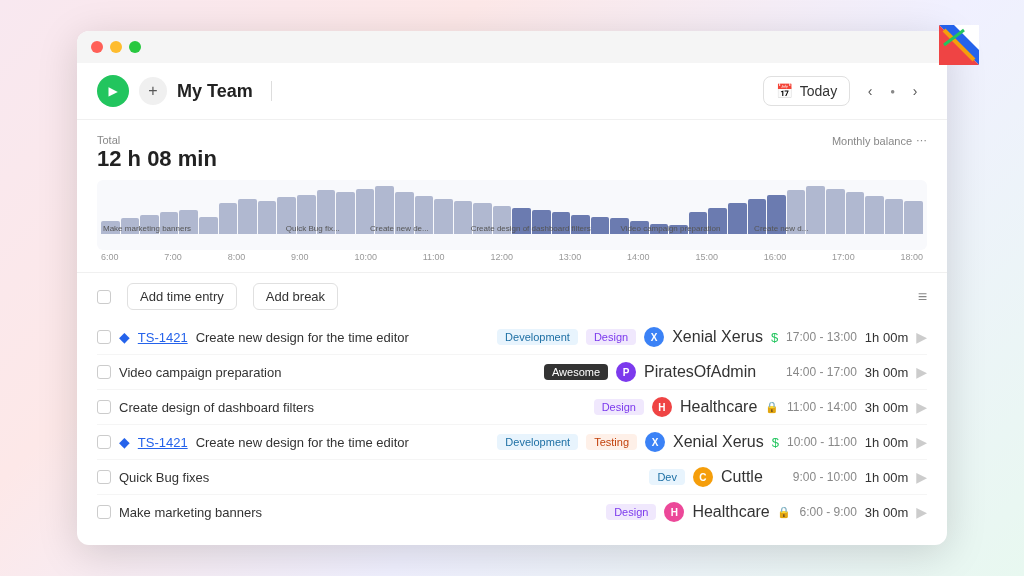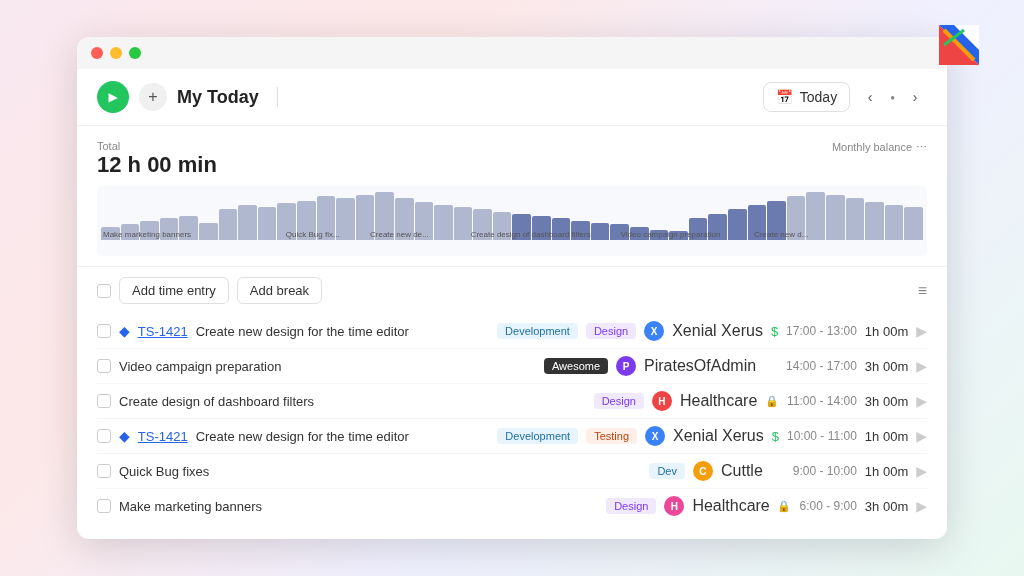--- a/index.html
+++ b/index.html
@@ -107,21 +107,21 @@
       min-width: 4px;
     }
     .chart-bar.active { background: #6b7bb0; }
     .chart-labels {
       display: flex; justify-content: space-between;
       font-size: 9px; color: #999; margin-top: 2px;
       padding: 0 4px;
     }
     .table-section { padding: 10px 20px 16px; }
     .table-actions {
-      display: flex; align-items: center; gap: 8px;
+      display: flex; align-items: center; gap: 16px;
       margin-bottom: 10px;
     }
     .checkbox { width: 14px; height: 14px; border: 1.5px solid #ccc; border-radius: 3px; cursor: pointer; }
     .action-btn {
       padding: 5px 12px; border: 1px solid #e0e0e0; border-radius: 6px;
       background: white; cursor: pointer; font-size: 13px; color: #333;
     }
     .filter-btn { margin-left: auto; cursor: pointer; color: #888; }
     .task-row {
       display: flex; align-items: center; gap: 8px;
@@ -166,38 +166,38 @@
     <div class="dot dot-red"></div>
     <div class="dot dot-yellow"></div>
     <div class="dot dot-green"></div>
   </div>
 
   <div class="app-content">
 
     <div class="toolbar">
       <button class="play-btn">▶</button>
       <button class="add-btn">+</button>
-      <span class="page-title">My Today</span>
+      <span class="page-title">My Team</span>
       <div class="divider"></div>
       <div class="toolbar-right">
         <div class="today-btn">
           <span>📅</span>
           <span>Today</span>
         </div>
         <div class="nav-btn">‹</div>
         <div style="color:#888;font-size:8px;">●</div>
         <div class="nav-btn">›</div>
       </div>
     </div>
 
     <div class="chart-section">
       <div class="chart-header">
         <div>
           <div class="total-label">Total</div>
-          <div class="total-time">12 h 00 min</div>
+          <div class="total-time">12 h 08 min</div>
         </div>
         <div class="balance-section">
           <div class="balance-label">
             <span>Monthly balance</span>
             <span class="more-btn">⋯</span>
           </div>
         </div>
       </div>
 
       <div class="chart-area" id="chart-bars" style="position: relative;">
@@ -245,20 +245,35 @@
           <div class="chart-bar" style="height: 33.1636px;"></div>
           <div style="position: absolute; bottom: 16px; left: 4px; right: 4px; display: flex; gap: 2px; font-size: 8px; color: rgb(85, 85, 85); pointer-events: none;">
             <span style="width: 22%; overflow: hidden; text-overflow: ellipsis; white-space: nowrap; padding: 1px 2px;">Make marketing banners</span>
             <span style="width: 10%; overflow: hidden; text-overflow: ellipsis; white-space: nowrap; padding: 1px 2px;">Quick Bug fix...</span>
             <span style="width: 12%; overflow: hidden; text-overflow: ellipsis; white-space: nowrap; padding: 1px 2px;">Create new de...</span>
             <span style="width: 18%; overflow: hidden; text-overflow: ellipsis; white-space: nowrap; padding: 1px 2px;">Create design of dashboard filters</span>
             <span style="width: 16%; overflow: hidden; text-overflow: ellipsis; white-space: nowrap; padding: 1px 2px;">Video campaign preparation</span>
             <span style="width: 12%; overflow: hidden; text-overflow: ellipsis; white-space: nowrap; padding: 1px 2px;">Create new d...</span>
           </div>
         </div>
+      <div class="chart-labels" id="chart-labels">
+      <span>6:00</span>
+          <span>7:00</span>
+          <span>8:00</span>
+          <span>9:00</span>
+          <span>10:00</span>
+          <span>11:00</span>
+          <span>12:00</span>
+          <span>13:00</span>
+          <span>14:00</span>
+          <span>15:00</span>
+          <span>16:00</span>
+          <span>17:00</span>
+          <span>18:00</span>
+        </div>
     </div>
 
     <div class="table-section">
       <div class="table-actions">
         <div class="checkbox"></div>
         <button class="action-btn">Add time entry</button>
         <button class="action-btn">Add break</button>
         <div class="filter-btn">≡</div>
       </div>
 

